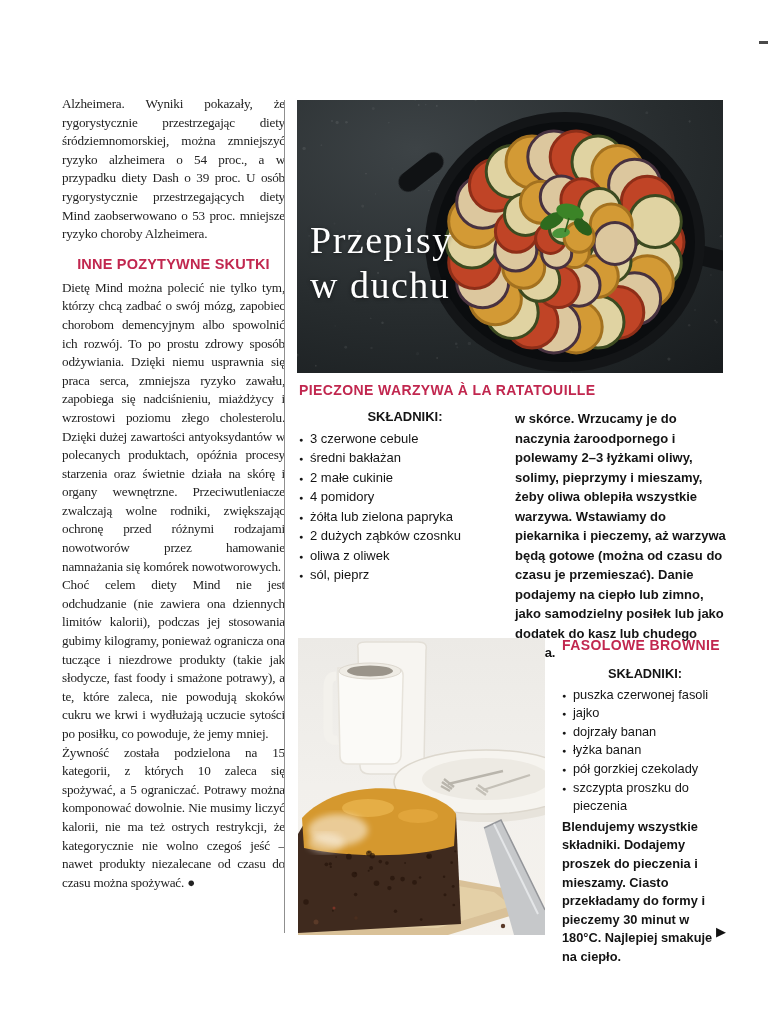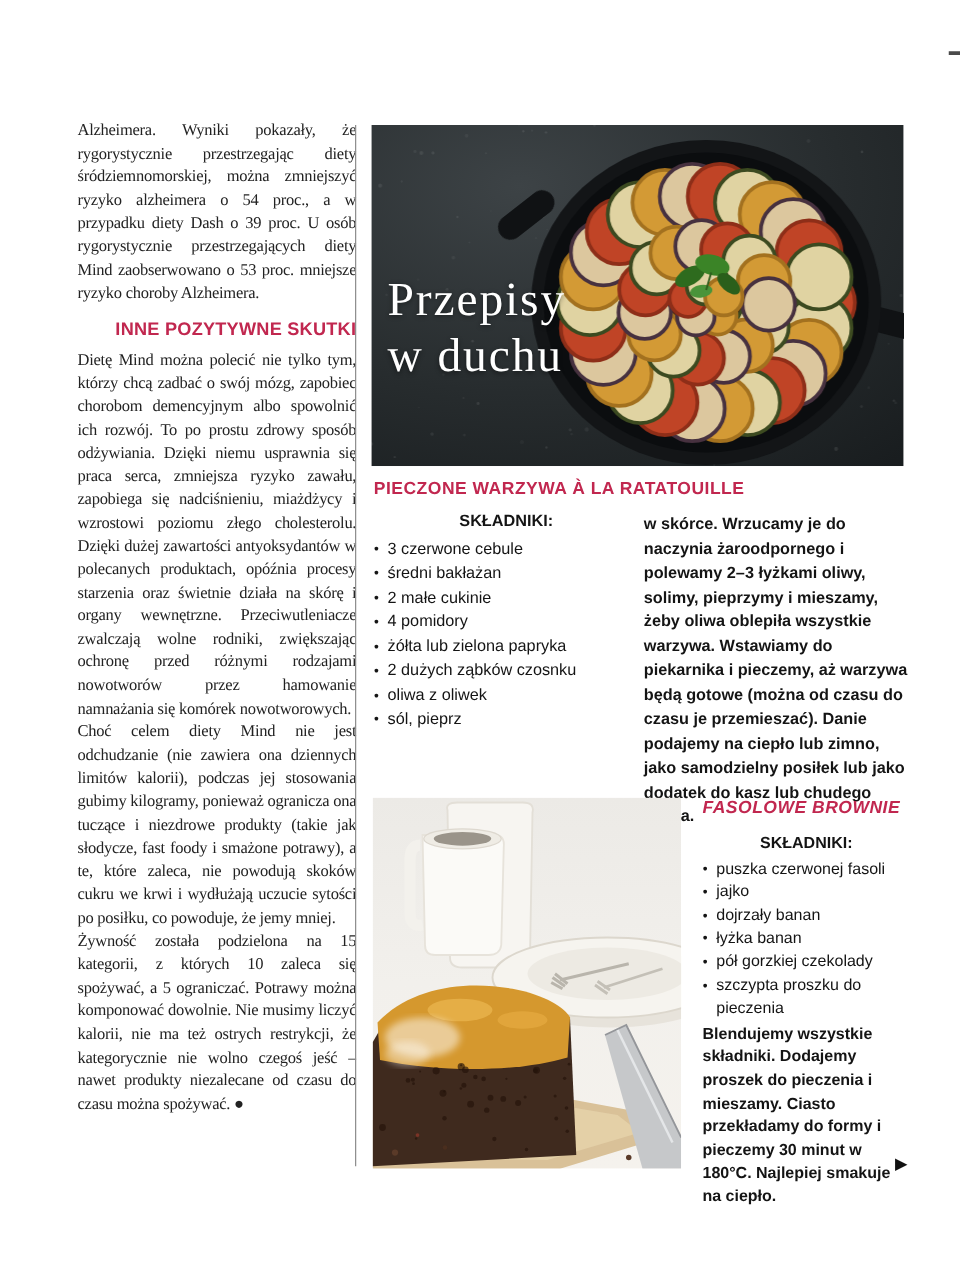--- a/index.html
+++ b/index.html
@@ -13,21 +13,21 @@
   .left-col {
     position:absolute; left:62px; top:95px; width:223px; height:848px;
     overflow:hidden;
   }
   .left-col p {
     margin:0; text-align:justify; font-size:13.2px; line-height:18.6px;
     letter-spacing:-0.2px; color:#222;
   }
   .col-heading {
     font-family:"Liberation Sans", sans-serif; font-weight:700;
-    text-align:right; font-size:14.5px; letter-spacing:0.2px;
+    text-align:center; font-size:14.5px; letter-spacing:0.2px;
     margin:12px 0 7px 0; color:#c1274f;
   }
   
   .vrule { position:absolute; left:284px; top:100px; width:1px; height:833px; background:#8f8f8f; }
   
   .hero { position:absolute; left:297px; top:100px; width:426px; height:273px; overflow:hidden; }
   .hero svg { display:block; }
   .hero-title {
     position:absolute; left:13px; top:118px;
     color:#fff; font-family:"Liberation Serif", serif;
@@ -44,21 +44,21 @@
     font-size:13px; line-height:19.5px; color:#141414;
   }
   .ing-label { font-weight:700; margin:0 0 2px 0;text-align:center; }
   ul.ing { list-style:none; margin:0; padding:0; }
   ul.ing li { position:relative; padding-left:11px; }
   ul.ing li::before { content:"●"; position:absolute; left:0; top:1px; font-size:7px; }
   .instr { font-weight:700; margin:2px 0 0 0; }
   .recipe2-block { position:absolute; left:562px; top:637px; width:166px; }
   .recipe2-block .r2-title {
     font-family:"Liberation Sans", sans-serif; font-weight:700;
-    font-size:14px; letter-spacing:0.4px; color:#c1274f; margin:0 0 12px 0;font-style:italic;
+    font-size:14px; letter-spacing:0.4px; color:#c1274f; margin:0 0 12px 0;
   }
   .recipe2-block .recipe-col2 {
     font-family:"Liberation Sans", sans-serif; font-size:12.8px;
     line-height:18.6px; color:#141414;
   }
   .cont-arrow {
     position:absolute; left:716px; top:924px; font-size:13px; color:#111;
     font-family:"DejaVu Sans", sans-serif;
   }
   

